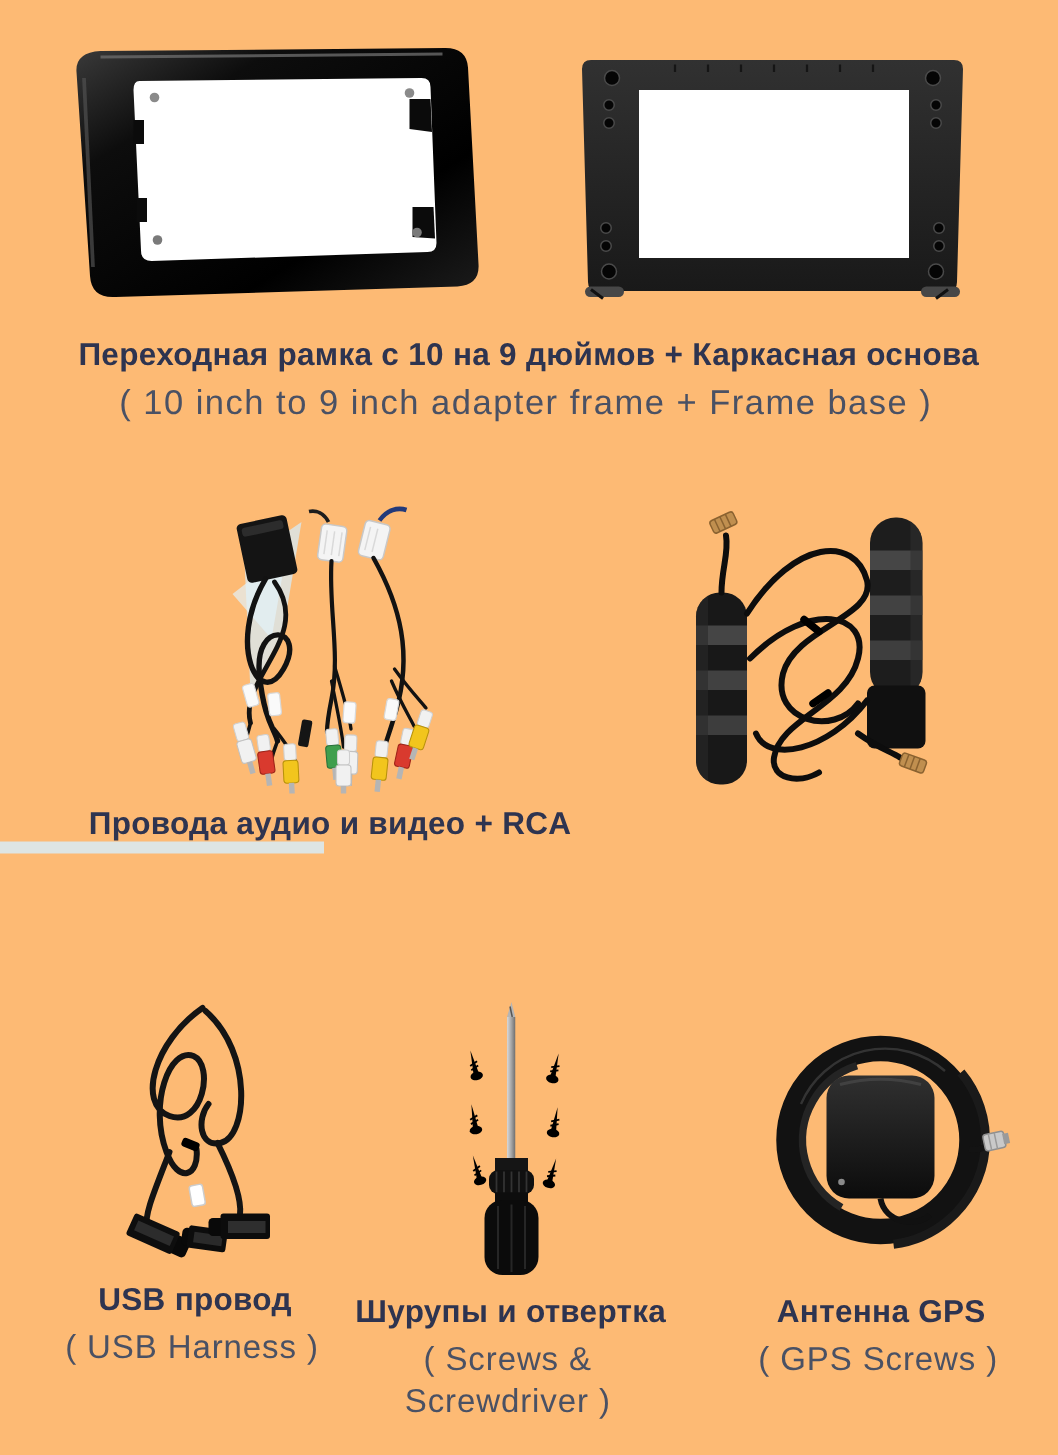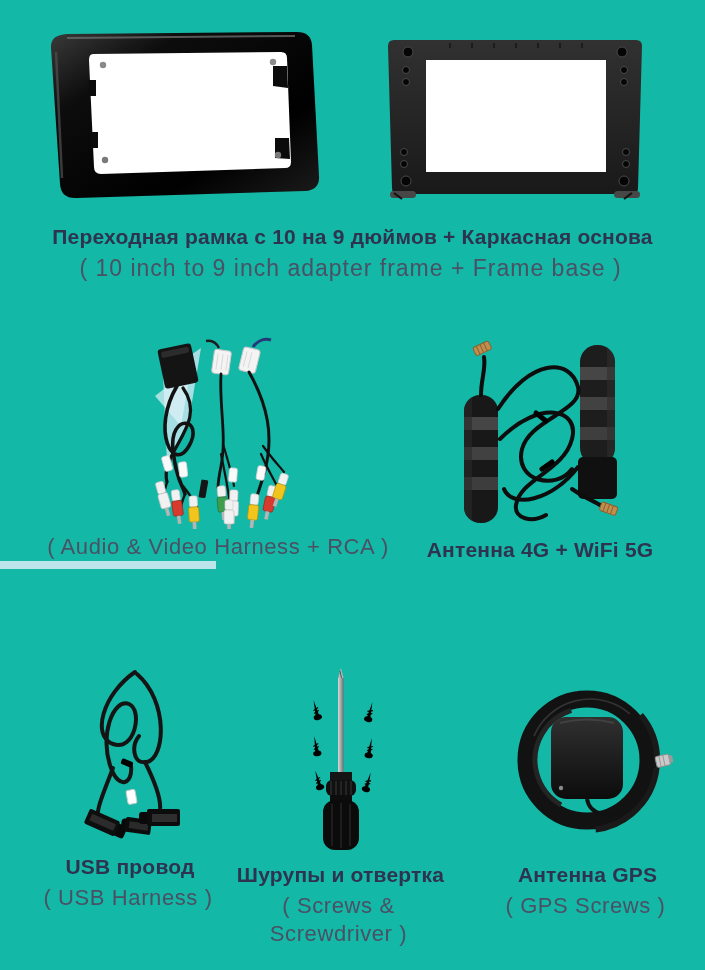--- a/index.html
+++ b/index.html
@@ -1,17 +1,17 @@
 <!DOCTYPE html>
 <html style="--ru-color: #2e3450; --en-color: #4a5164; --watermark: #d8ecf7;"><head>
 <meta charset="utf-8">
 <style>
   html,body{margin:0;padding:0;background:#fff;}
   .canvas{
-    position:relative;width:705px;height:970px;background:#14b8a6;
+    position:relative;width:705px;height:970px;background:#fdba74;
     font-family:"Liberation Sans",sans-serif;overflow:hidden;margin:0 auto;
   }
   .abs{position:absolute;}
   .caption-ru{
     font-weight:bold;color:var(--ru-color,#2e3450);
     font-size:21px;line-height:26px;letter-spacing:.2px;margin:0;text-align:center;
   }
   .caption-en{
     font-weight:400;color:var(--en-color,#4a5164);
     font-size:22px;line-height:28px;letter-spacing:.6px;margin:4px 4px 0 0;text-align:center;
@@ -196,21 +196,21 @@
               <rect x="-1.8" y="26" width="3.6" height="8" fill="#b5b5b5"></rect>
             </g>
           <g transform="translate(152,140) rotate(18)">
               <rect x="-4" y="0" width="8" height="11" rx="2" fill="#f1f1f1" stroke="#cfcfcf" stroke-width="0.7"></rect>
               <rect x="-5" y="11" width="10" height="15" rx="2" fill="#f2c51d" stroke="#b8920a" stroke-width="0.7"></rect>
               <rect x="-1.8" y="26" width="3.6" height="8" fill="#b5b5b5"></rect>
             </g>
         </g>
       </svg>
     </div>
-    <p class="caption-en z1" style="position:relative;">( Audio &amp; Video Harness + RCA )</p>
+    <p class="caption-ru z1" style="margin-top:8px;position:relative;">Провода аудио и видео + RCA</p>
   </div>
 
   <div class="col" style="left:395px;top:333px;width:290px;">
     <div class="img-wrap" style="height:196px;">
       <svg width="160" height="190" viewBox="0 0 160 190">
         <defs>
           <clipPath id="antL">
               <rect x="4" y="56" width="34" height="128" rx="16"></rect>
             </clipPath>
           <clipPath id="antR">
@@ -254,21 +254,20 @@
             <line x1="26" y1="5" x2="26" y2="14" stroke="#8a6230"></line>
           </g>
         <g transform="rotate(20 148 170)">
             <rect x="140" y="165" width="17" height="9" rx="2" fill="#c08f4f" stroke="#8a6230"></rect>
             <line x1="144" y1="165" x2="144" y2="174" stroke="#8a6230"></line>
             <line x1="148" y1="165" x2="148" y2="174" stroke="#8a6230"></line>
             <line x1="152" y1="165" x2="152" y2="174" stroke="#8a6230"></line>
           </g>
       </svg>
     </div>
-    <p class="caption-ru" style="margin-top:8px;">Антенна 4G + WiFi 5G</p>
   </div>
 
   <div class="col" style="left:25px;top:662px;width:210px;">
     <div class="img-wrap" style="height:192px;">
       <svg width="115" height="188" viewBox="0 0 115 188">
         <g stroke="#141414" fill="none" stroke-linecap="round" stroke-width="4">
           <path d="M62,6 C30,28 18,70 40,78 C62,86 70,44 56,38 C40,32 26,70 38,102 C46,124 60,118 58,100"></path>
           <path d="M64,8 C96,36 92,92 74,96 C60,99 58,80 66,70"></path>
           <path d="M40,102 C30,128 23,144 25,152"></path>
           <path d="M72,96 C84,120 88,136 87,144"></path>

